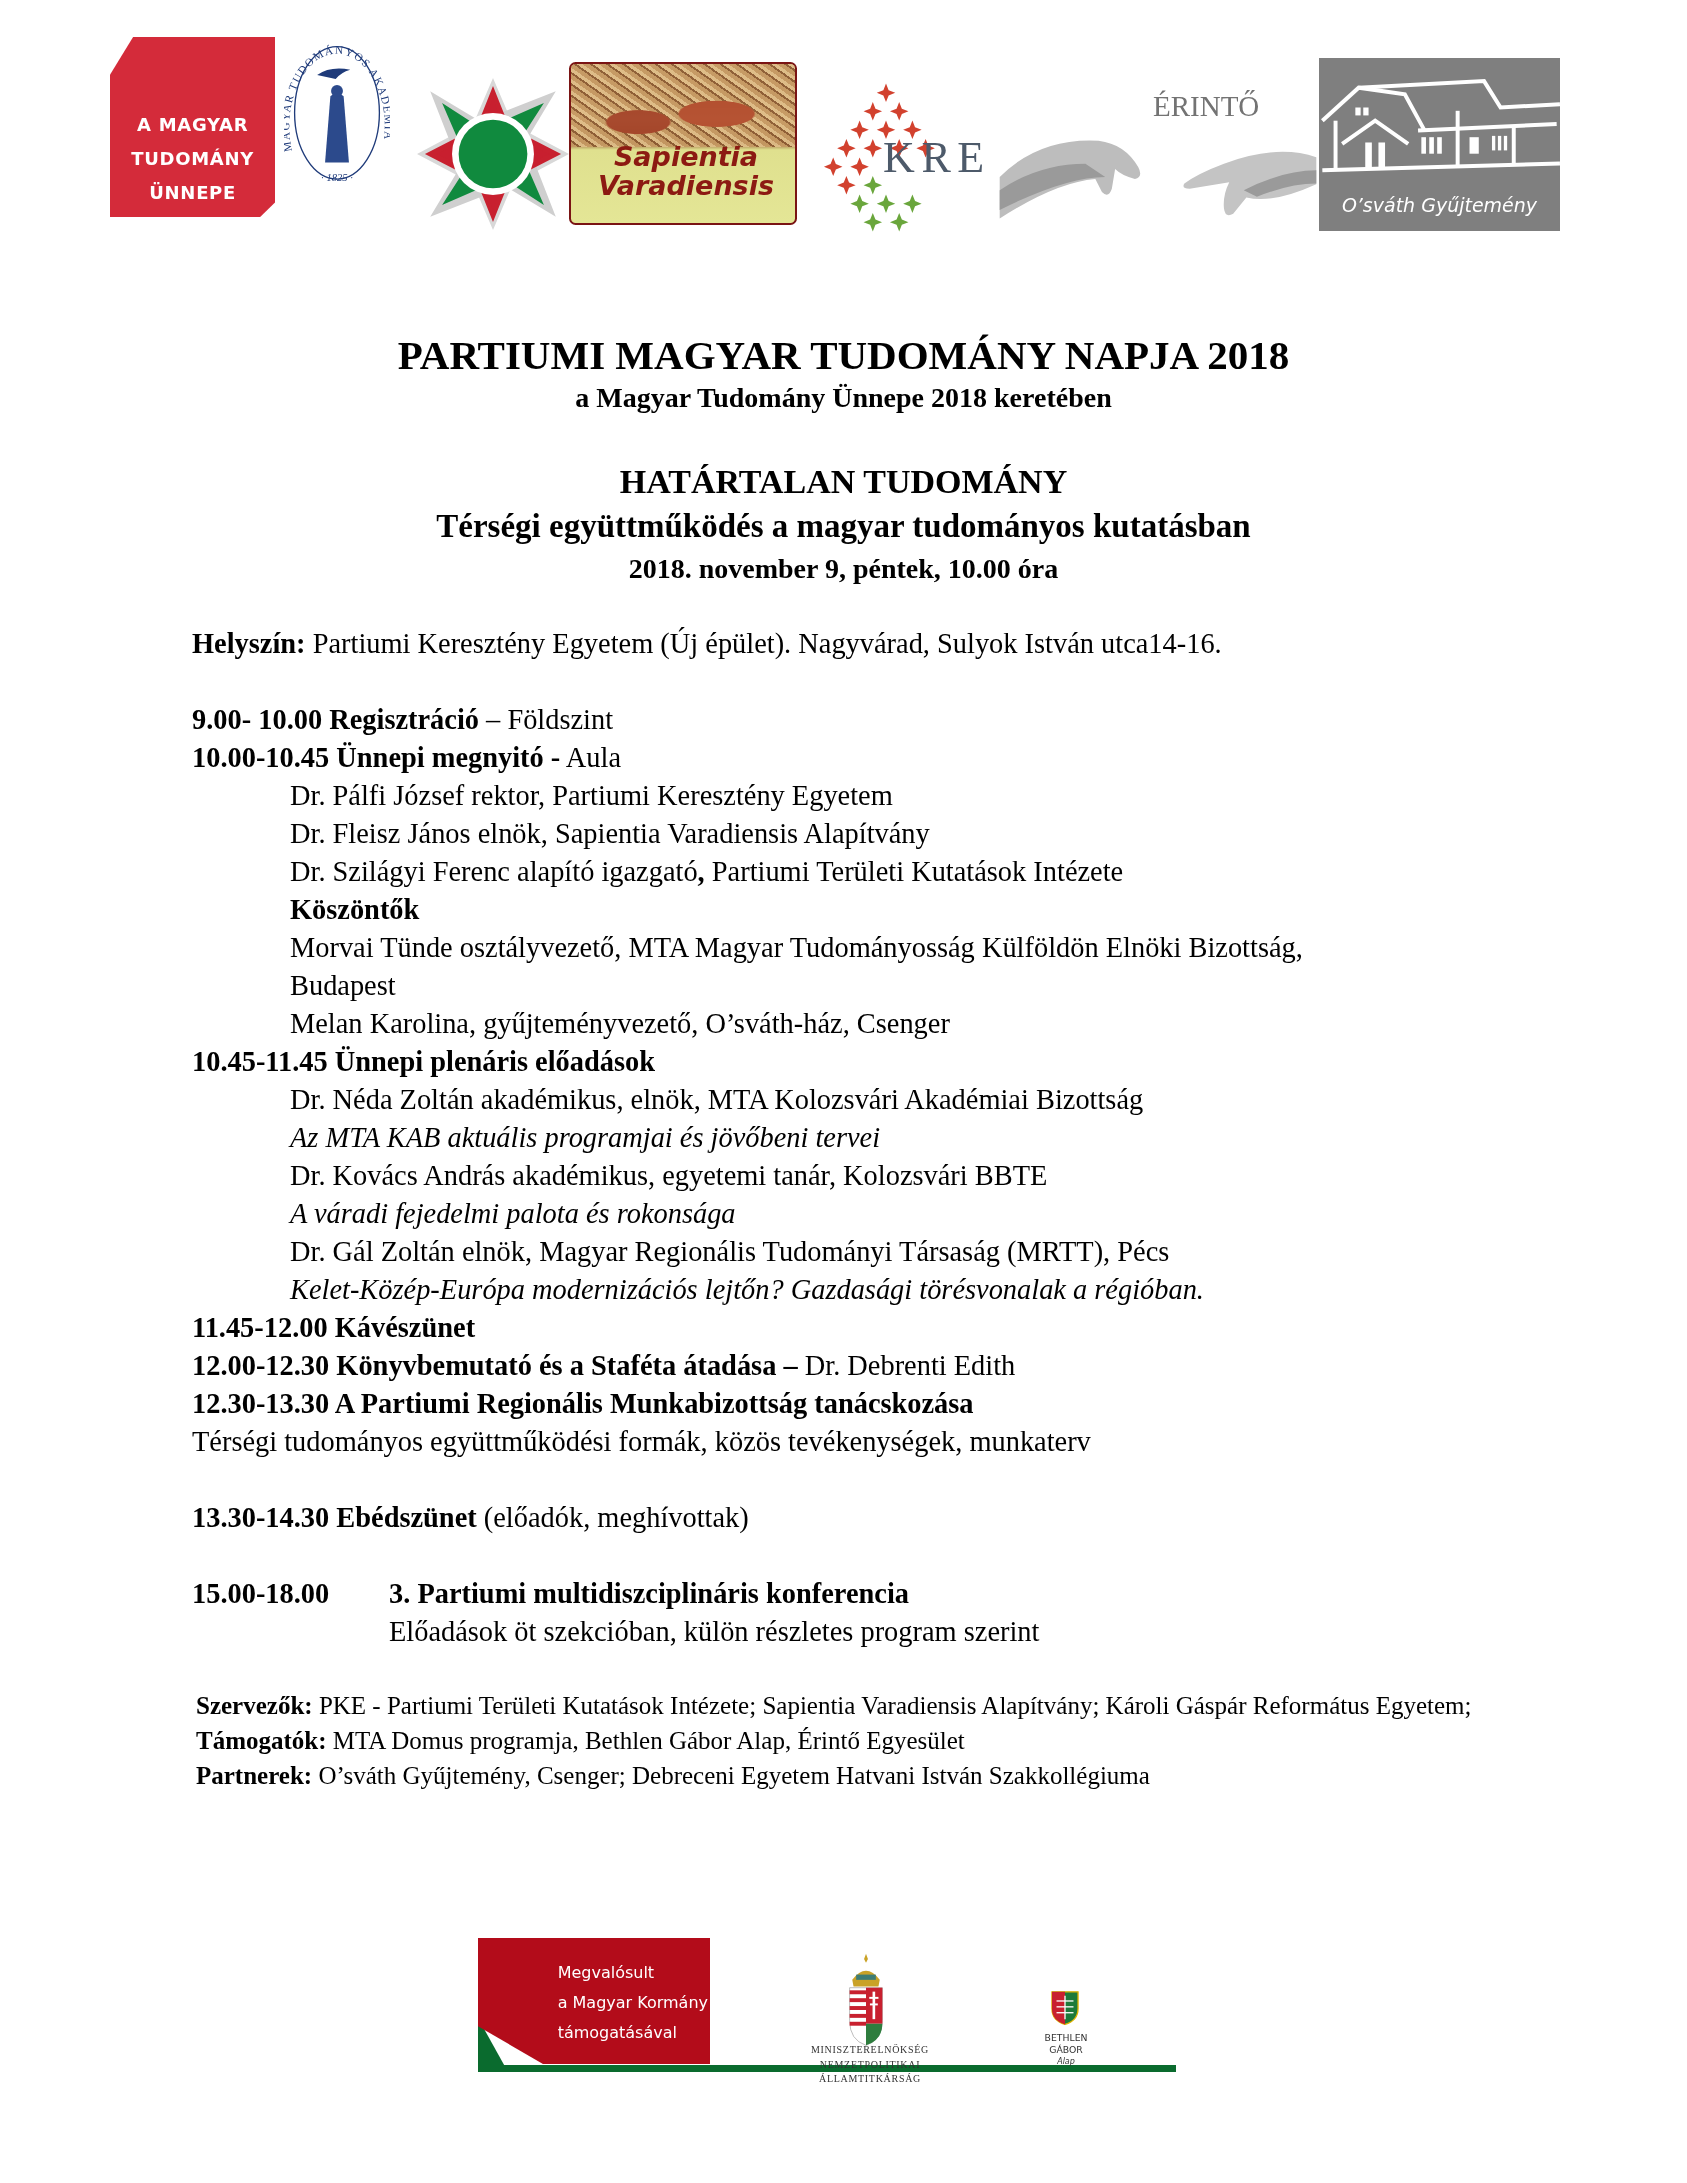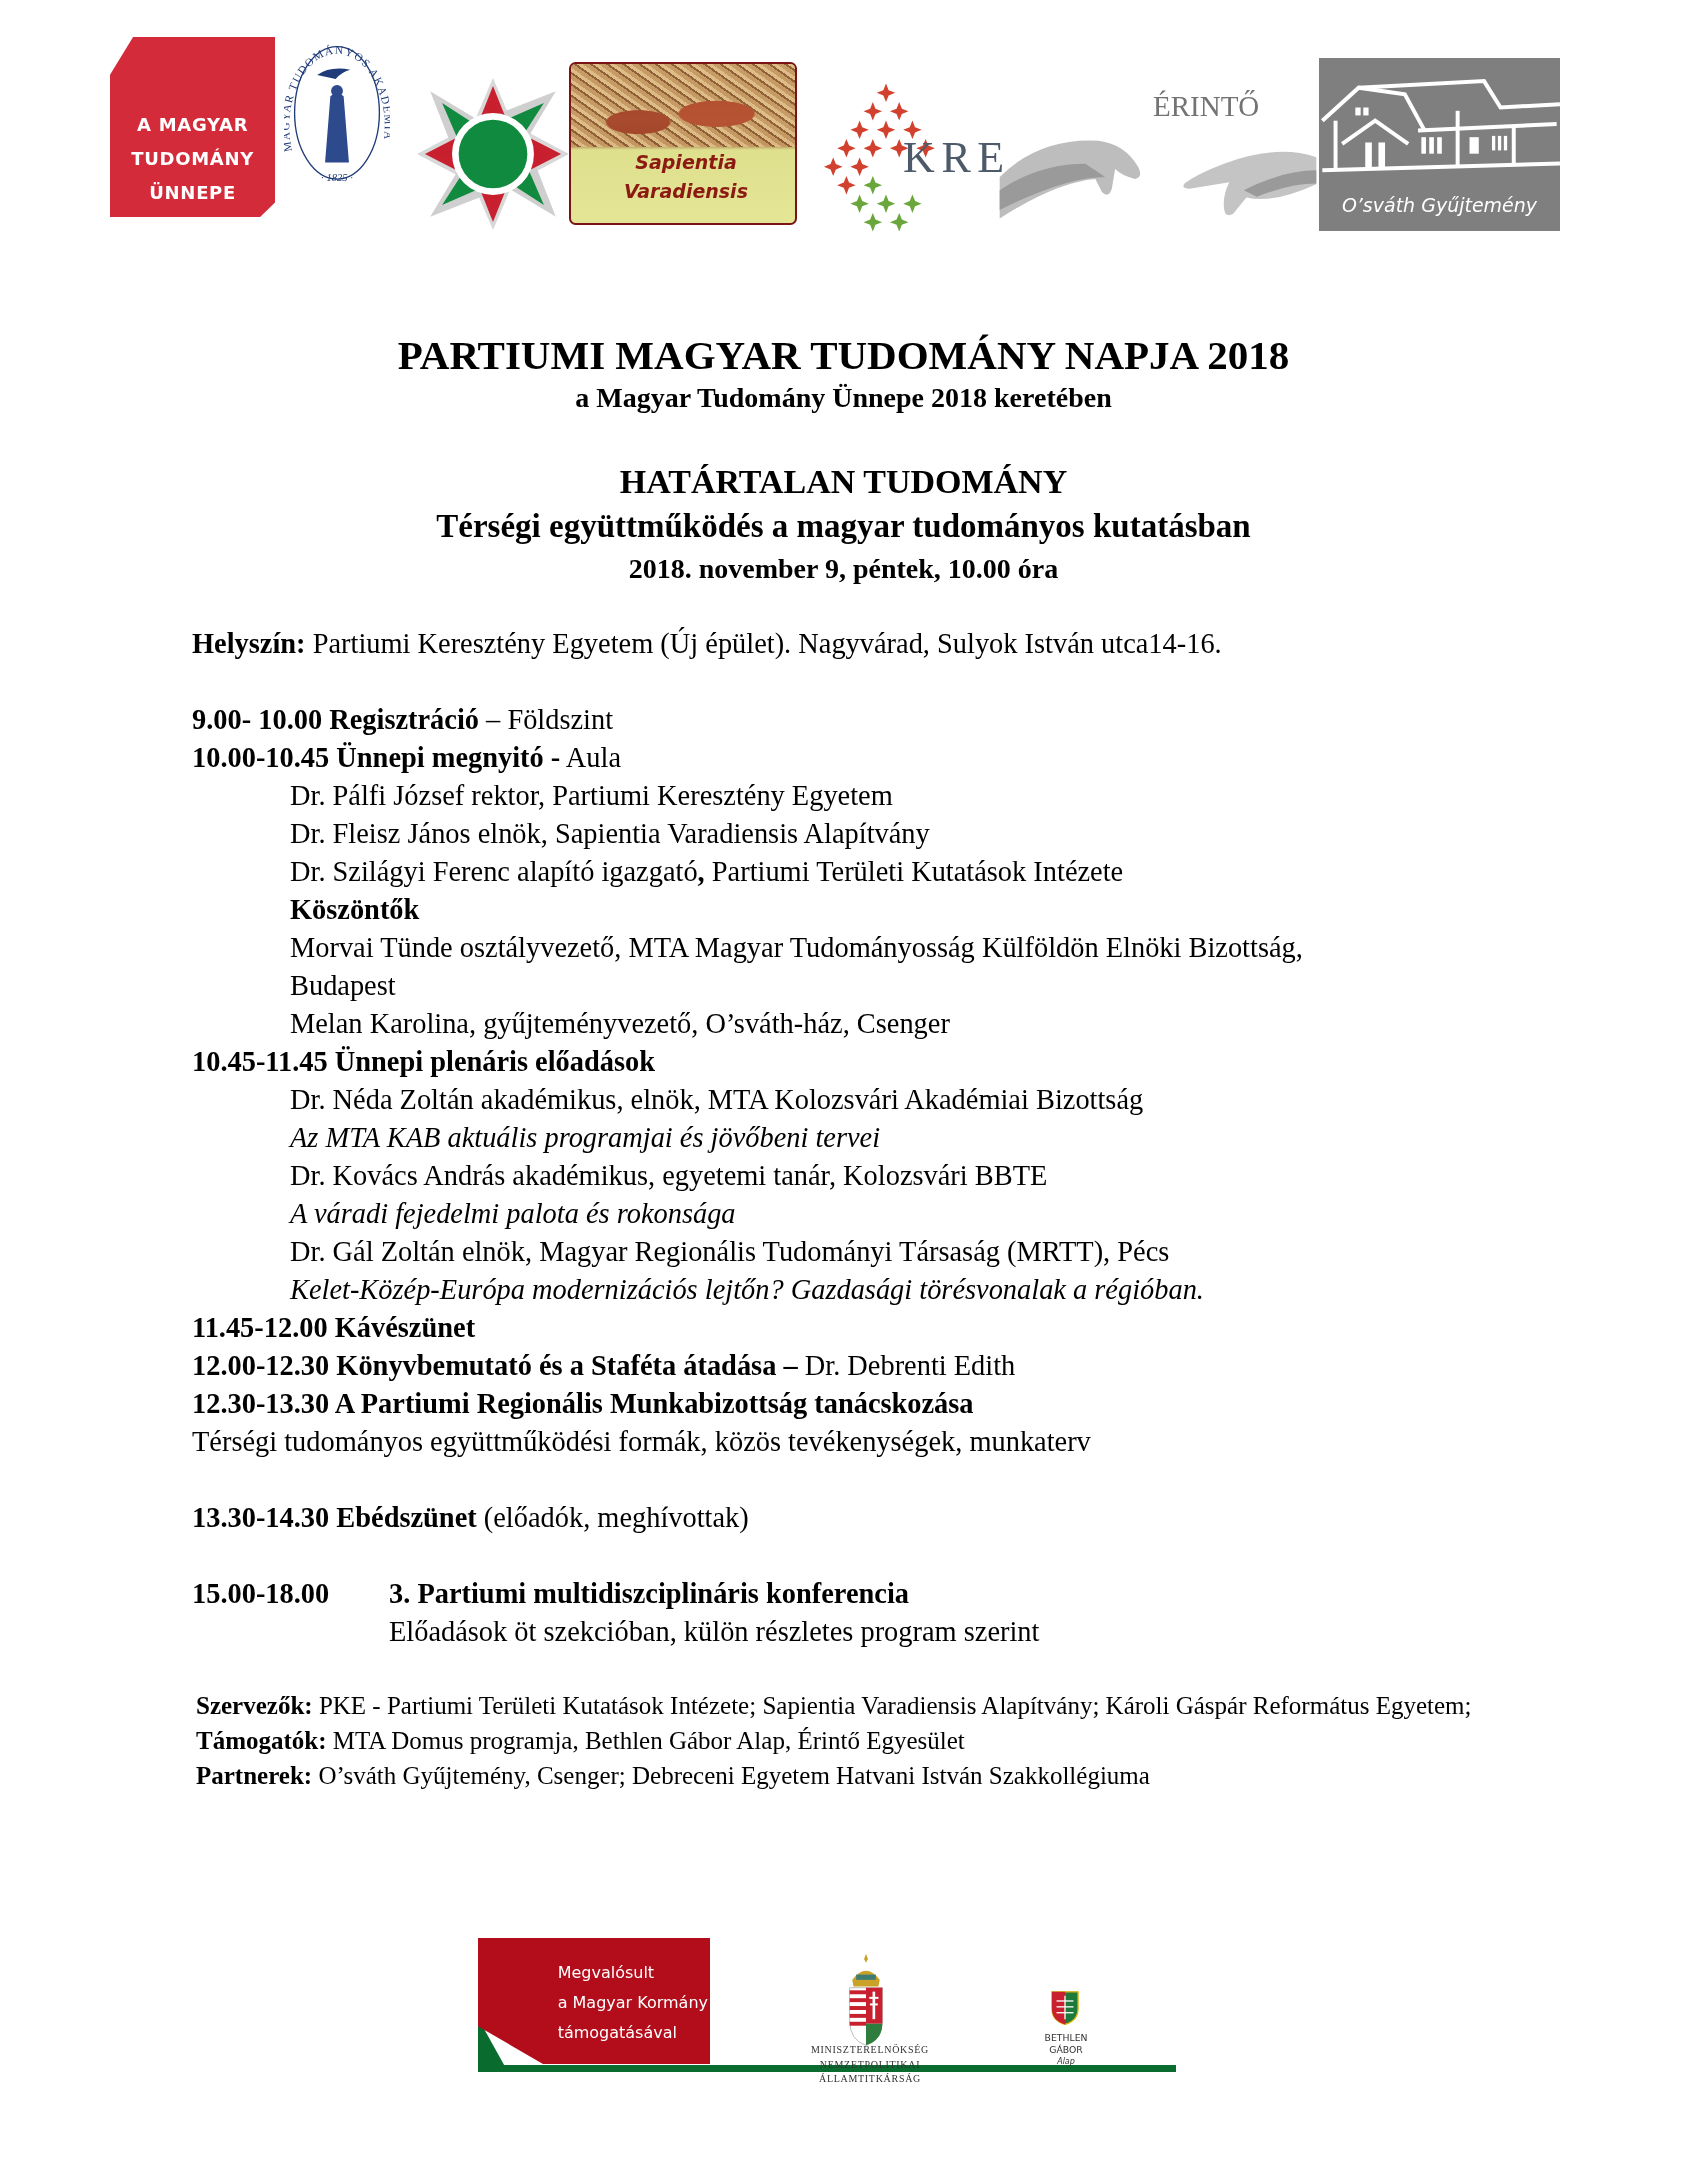--- a/index.html
+++ b/index.html
@@ -14,24 +14,24 @@
                    font-family: "DejaVu Sans", sans-serif; font-weight: bold; font-size: 18px; line-height: 34px; letter-spacing: 0.7px; }
   .logo-mta { left: 284px; top: 30px; width: 106px; height: 159px; }
   .logo-star { left: 417px; top: 78px; width: 152px; height: 152px; }
   .logo-sapientia { left: 569px; top: 62px; width: 228px; height: 163px; border: 2.6px solid #7a1414; border-radius: 6.6px;
                     background: linear-gradient(#c7a67a 0%, #b78a5b 20%, #d2b07e 35%, #9b6b3f 50%, #dfe08e 54%, #e4e696 100%); overflow: hidden; box-sizing: border-box; }
   .logo-sapientia .map { position: absolute; left: 0; top: 0; width: 100%; height: 52%;
                          background:
                            radial-gradient(ellipse at 65% 60%, #b34a2c 0 18%, transparent 19%),
                            radial-gradient(ellipse at 30% 70%, #a44026 0 14%, transparent 15%),
                            repeating-linear-gradient(35deg, #c79b64 0 4px, #8b5a32 4px 6px, #e1c08b 6px 9.3px); opacity: .9; }
-  .logo-sapientia .name { position: absolute; left: 0; right: 0; top: 84px; text-align: center; color: #8c1a12;
-                          font-family: "DejaVu Sans", sans-serif; font-style: italic; font-weight: bold; font-size: 19px; line-height: 29px; padding-left: 6px; }
+  .logo-sapientia .name { position: absolute; left: 0; right: 0; top: 78px; text-align: center; color: #8c1a12;
+                          font-family: "DejaVu Sans", sans-serif; font-style: italic; font-weight: bold; font-size: 27px; line-height: 29px; padding-left: 6px; }
   .logo-kre { left: 820px; top: 78px; width: 165px; height: 159px; }
-  .logo-kre .kre-text { position: absolute; left: 63px; top: 54px; font-family: "Liberation Serif", serif; font-size: 44px; color: #4d5a6a; letter-spacing: 6.6px; margin-left: 20px; }
+  .logo-kre .kre-text { position: absolute; left: 63px; top: 54px; font-family: "Liberation Serif", serif; font-size: 44px; color: #4d5a6a; letter-spacing: 6.6px; }
   .logo-erinto { left: 999px; top: 78px; width: 318px; height: 155px; }
   .logo-erinto .title { position: absolute; left: 154px; top: 12px; font-family: "Liberation Serif", serif; font-size: 29px; color: #737373; }
   .logo-osvath { left: 1319px; top: 58px; width: 241px; height: 173px; background: #7f7f7f; }
   .logo-osvath .name { position: absolute; left: 0; right: 0; bottom: 14.6px; text-align: center; color: #fff;
                        font-family: "DejaVu Sans", sans-serif; font-style: italic; font-size: 19px; }
 
   
   .center { position: absolute; left: 0; width: 1687px; text-align: center; font-weight: bold; }
   .t1 { top: 331px; font-size: 41px; }
   .t2 { top: 382px; font-size: 28px; }

